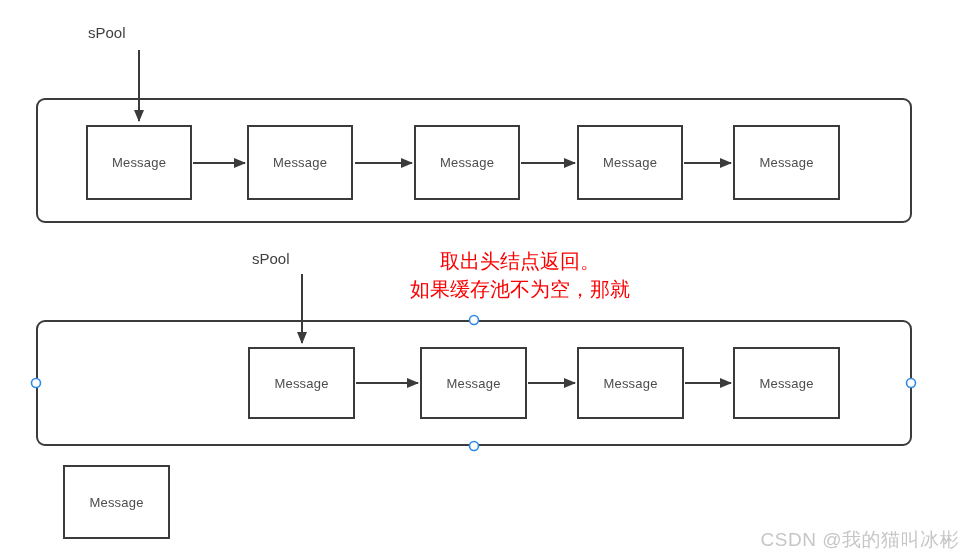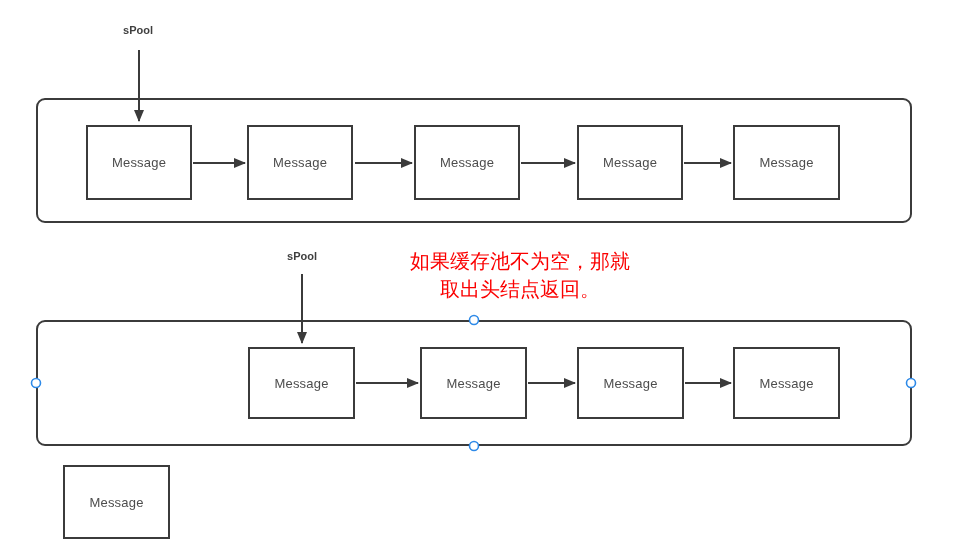--- a/index.html
+++ b/index.html
@@ -10,21 +10,21 @@
   .pool-container{
     position:absolute;border:2px solid var(--stroke,#3b3b3b);border-radius:9px;background:#fff;
     box-sizing:border-box;
   }
   .msg{
     position:absolute;border:2px solid var(--stroke,#3b3b3b);border-radius:0;background:#fff;
     box-sizing:border-box;display:flex;align-items:center;justify-content:center;
     font-size:13px;color:var(--text-gray,#4d4d4d);letter-spacing:.2px;
   }
   .pointer-label{
-    position:absolute;width:100px;text-align:center;font-size:11px;color:#3f3f3f;font-weight:bold;
+    position:absolute;width:100px;font-size:15px;color:#3f3f3f;
   }
   .annotation{
     position:absolute;left:378px;top:247px;width:284px;text-align:center;
     color:var(--annotation-red,#fb0000);font-size:20px;line-height:28px;font-weight:500;
   }
   .watermark{
     position:absolute;right:13px;top:527px;font-size:19px;color:var(--watermark-gray,#c6c6c6);
     letter-spacing:.5px;
   }
   svg.overlay{position:absolute;left:0;top:0;width:972px;height:559px;pointer-events:none;}
@@ -68,24 +68,25 @@
     </div>
 
   <div class="msg" style="left:63px;top:465px;width:107px;height:74px;">
       <span>Message</span>
     </div>
 
   <div class="pointer-label" style="left:88px;top:24px;">sPool</div>
   <div class="pointer-label" style="left:252px;top:250px;">sPool</div>
 
   <div class="annotation">
+    <div>取出头结点返回。</div>
     <div>如果缓存池不为空，那就</div>
-    <div>取出头结点返回。</div>
   </div>
 
+  <div class="watermark">CSDN @我的猫叫冰彬</div>
 
   <svg class="overlay" xmlns="http://www.w3.org/2000/svg">
     <defs>
       <marker id="ah" markerWidth="13" markerHeight="11" refX="11" refY="5" orient="auto" markerUnits="userSpaceOnUse">
         <path d="M0,0 L12,5 L0,10 Z" style="fill:var(--stroke,#3b3b3b)"></path>
       </marker>
     </defs>
 
     <line x1="139" y1="50" x2="139" y2="121" style="stroke:var(--stroke,#3b3b3b);stroke-width:2" marker-end="url(#ah)"></line>
     <line x1="302" y1="274" x2="302" y2="343" style="stroke:var(--stroke,#3b3b3b);stroke-width:2" marker-end="url(#ah)"></line>

